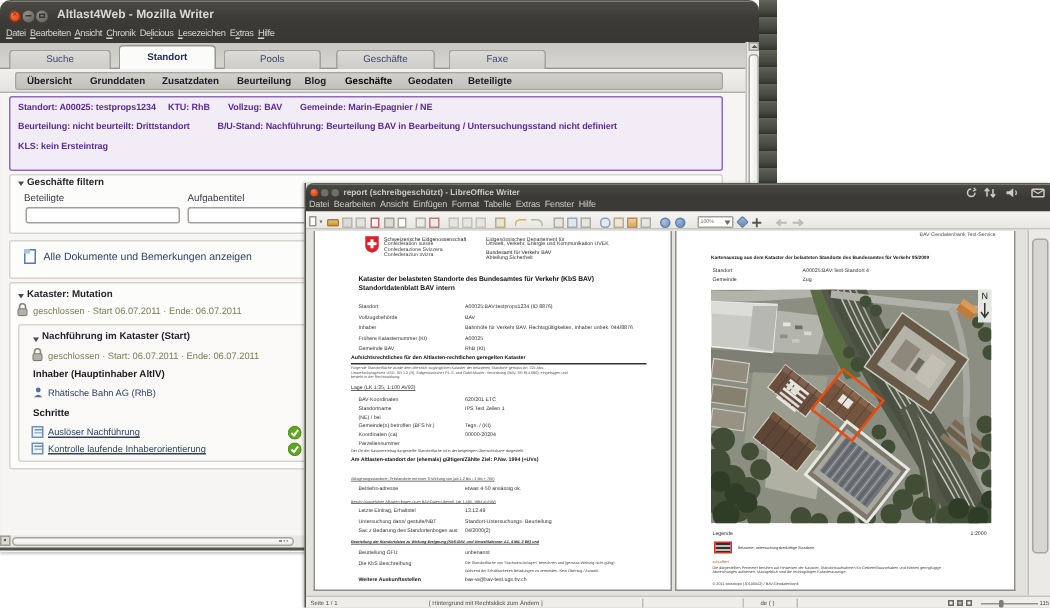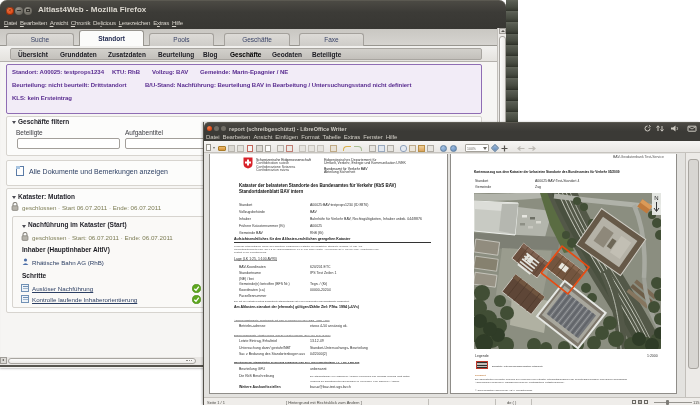--- a/index.html
+++ b/index.html
@@ -18,21 +18,21 @@
 <div class="abs" id="ff" style="left:0;top:0;width:506px;height:368px;background:#f4f3f1;border-radius:7px 7px 0 0;box-shadow:0 1px 2px rgba(0,0,0,.22);">
 
   <div class="abs" style="left:0;top:0;width:506px;height:29px;background:linear-gradient(#4c4a44,#3c3b37 40%,#383733);border-radius:7px 7px 0 0;border-top:1px solid #5b5951;">
 
     <div class="abs" style="left:6px;top:5.5px;width:8px;height:8px;border-radius:50%;background:radial-gradient(circle at 35% 30%,#f27d51,#df4b16 60%,#b03a10);box-shadow:inset 0 0 0 1px rgba(60,20,5,.5);"></div>
     <div class="abs" style="left:6.8px;top:7.8px;width:6px;height:3px;color:#7e2d09;font-size:6px;line-height:3px;text-align:center;">×</div>
     <div class="abs" style="left:15px;top:5.5px;width:8px;height:8px;border-radius:50%;background:radial-gradient(circle at 35% 30%,#95928a,#716e66 60%,#55534c);"></div>
     <div class="abs" style="left:17px;top:8.5px;width:4px;height:1px;background:#36342f;"></div>
     <div class="abs" style="left:24px;top:5.5px;width:8px;height:8px;border-radius:50%;background:radial-gradient(circle at 35% 30%,#95928a,#716e66 60%,#55534c);"></div>
     <div class="abs" style="left:26px;top:7.5px;width:4px;height:3px;border:1px solid #36342f;"></div>
-    <div class="t b" style="left:38px;top:4px;font-size:8px;color:#dcd8d0;">Altlast4Web - Mozilla Firefox</div>
+    <div class="t b" style="left:38px;top:4px;font-size:8px;color:#dcd8d0;">Altlast4Web - Mozilla Writer</div>
 
     <div class="t" style="left:4px;top:18px;font-size:6.2px;color:#d6d2ca;letter-spacing:-.28px;"><u>D</u>atei&nbsp; <u>B</u>earbeiten&nbsp; <u>A</u>nsicht&nbsp; <u>C</u>hronik&nbsp; De<u>l</u>icious&nbsp; <u>L</u>esezeichen&nbsp; E<u>x</u>tras&nbsp; <u>H</u>ilfe</div>
   </div>
 
   <div class="abs" style="left:0;top:29px;width:506px;height:17px;background:linear-gradient(#c9c7c2,#d6d4d0);border-bottom:1px solid #989690;">
     <div class="abs" style="left:6px;top:4px;width:68px;height:13px;background:linear-gradient(#dddbd7,#ceccc8);border:1px solid #a4a19c;border-bottom:none;border-radius:3px 3px 0 0;"></div>
     <div class="t" style="left:6px;top:7px;width:68px;text-align:center;font-size:6.5px;color:#3a4468;">Suche</div>
     <div class="abs" style="left:79px;top:1px;width:65px;height:16px;background:#fbfbfa;border:1px solid #98958f;border-bottom:none;border-radius:3px 3px 0 0;"></div>
     <div class="t b" style="left:79px;top:6px;width:65px;text-align:center;font-size:6.5px;color:#232c52;">Standort</div>
     <div class="abs" style="left:149px;top:4px;width:65px;height:13px;background:linear-gradient(#dddbd7,#ceccc8);border:1px solid #a4a19c;border-bottom:none;border-radius:3px 3px 0 0;"></div>

